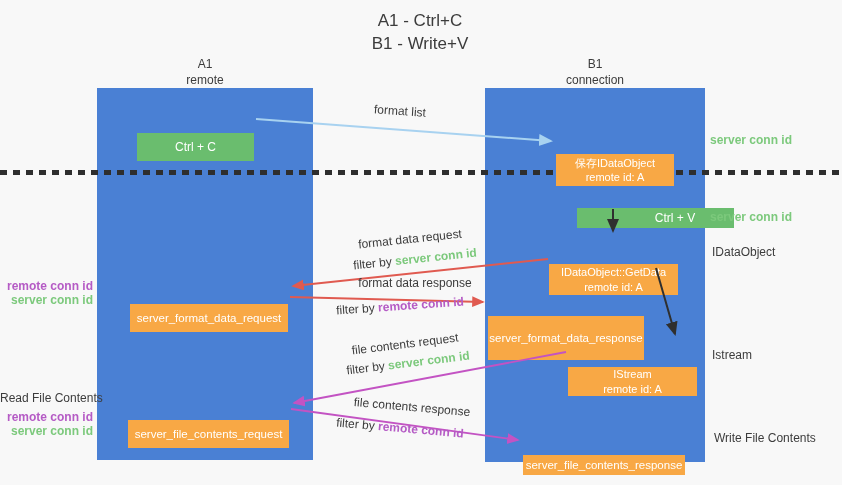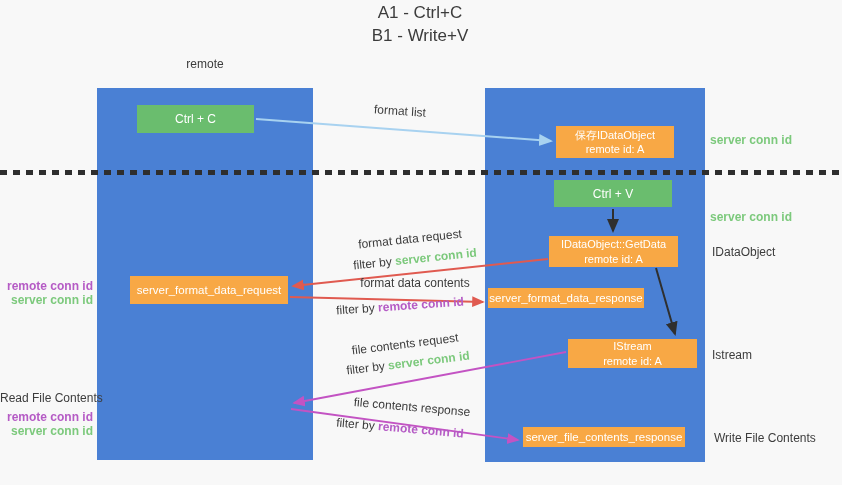--- a/index.html
+++ b/index.html
@@ -12,25 +12,25 @@
     --arrow-black:#2f2f2f;
     --label-green:#7cc97c;
     --label-purple:#b55bc5;
     --text-dark:#3c3c3c;
     --background:#f8f8f8;
   }
   html,body{margin:0;padding:0;}
   body{font-family:"Liberation Sans", sans-serif;background:#e9e9e9;}
   .canvas{position:relative;width:842px;height:485px;background:var(--background);overflow:hidden;}
   .abs{position:absolute;}
-  .title{left:300px;top:2px;width:240px;text-align:center;font-size:17px;line-height:1.35;color:var(--text-dark);}
+  .title{left:300px;top:10px;width:240px;text-align:center;font-size:17px;line-height:1.35;color:var(--text-dark);}
   .col-header{text-align:center;font-size:12px;line-height:1.35;color:var(--text-dark);}
   .lifeline{background:var(--lane-blue);}
   .node{display:flex;flex-direction:column;align-items:center;justify-content:center;
-        color:#fff;text-align:center;z-index:2;}
+        color:#fff;text-align:center;z-index:2;margin-top:28px;}
   .node.green{background:var(--node-green);font-size:12px;}
   .node.orange{background:var(--node-orange);font-size:11px;line-height:1.3;}
   .node.one-line{font-size:11.5px;}
   .arrow-layer{left:0;top:0;width:842px;height:485px;z-index:3;pointer-events:none;}
   .st-blue{stroke:var(--arrow-blue);stroke-width:2;}
   .st-black{stroke:var(--arrow-black);stroke-width:2;}
   .st-red{stroke:var(--arrow-red);stroke-width:1.8;}
   .st-mag{stroke:var(--arrow-magenta);stroke-width:1.8;}
   .mk-blue{fill:var(--arrow-blue);}
   .mk-black{fill:var(--arrow-black);}
@@ -51,59 +51,67 @@
 <body>
 
 <div class="canvas">
 
   <div class="abs title">
     <div>A1 - Ctrl+C</div>
     <div>B1 - Write+V</div>
   </div>
 
   <div class="abs col-header" style="left:97px;top:56px;width:216px;">
+    <div>A1</div>
     <div>remote</div>
+  </div>
+  <div class="abs col-header" style="left:485px;top:56px;width:220px;">
+    <div>B1</div>
+    <div>connection</div>
   </div>
 
   <div class="abs lifeline" style="left:97px;top:88px;width:216px;height:372px;z-index:1;"></div>
   <div class="abs lifeline" style="left:485px;top:88px;width:220px;height:374px;z-index:1;"></div>
 
   <div class="abs divider"></div>
 
   <div class="abs node green" style="left:137px;top:105px;width:117px;height:28px;">
     <span>Ctrl + C</span>
   </div>
 
   <div class="abs node orange" style="left:556px;top:126px;width:118px;height:32px;">
     <span>保存IDataObject</span>
     <span>remote id: A</span>
   </div>
 
-  <div class="abs node green" style="left:554px;top:180px;width:118px;height:27px;">
+  <div class="abs node green" style="left:577px;top:180px;width:118px;height:20px;padding-left:39px;">
     <span>Ctrl + V</span>
   </div>
 
   <div class="abs node orange" style="left:549px;top:236px;width:129px;height:31px;">
     <span>IDataObject::GetData</span>
     <span>remote id: A</span>
   </div>
 
   <div class="abs node orange one-line" style="left:130px;top:276px;width:158px;height:28px;">
     <span>server_format_data_request</span>
   </div>
 
-  <div class="abs node orange one-line" style="left:488px;top:288px;width:156px;height:20px;">
+  <div class="abs node orange one-line" style="left:488px;top:288px;width:156px;height:44px;">
     <span>server_format_data_response</span>
   </div>
 
   <div class="abs node orange" style="left:568px;top:339px;width:129px;height:29px;">
     <span>IStream</span>
     <span>remote id: A</span>
   </div>
 
+  <div class="abs node orange one-line" style="left:128px;top:392px;width:161px;height:28px;">
+    <span>server_file_contents_request</span>
+  </div>
 
   <div class="abs node orange one-line" style="left:523px;top:427px;width:162px;height:20px;">
     <span>server_file_contents_response</span>
   </div>
 
   <svg class="abs arrow-layer" viewBox="0 0 842 485" xmlns="http://www.w3.org/2000/svg">
     <defs>
       <marker id="mBlue" markerWidth="7" markerHeight="7" refX="6" refY="3" orient="auto">
           <path class="mk-blue" d="M0,0 L7,3 L0,6 Z"></path>
         </marker>
@@ -126,21 +134,21 @@
     <line class="st-mag" x1="291" y1="409" x2="518" y2="440" marker-end="url(#mMag)"></line>
   </svg>
 
   <div class="abs alabel" style="left:340px;top:104px;width:120px;transform:rotate(4deg);">format list</div>
 
   <div class="abs alabel" style="left:330px;top:232px;width:160px;transform:rotate(-6deg);">format data request</div>
   <div class="abs alabel" style="left:328px;top:252px;width:174px;transform:rotate(-6deg);">
     <span>filter by </span><span class="key-green">server conn id</span>
   </div>
 
-  <div class="abs alabel" style="left:335px;top:276px;width:160px;">format data contents</div>
+  <div class="abs alabel" style="left:335px;top:276px;width:160px;">format data response</div>
   <div class="abs alabel" style="left:318px;top:299px;width:164px;transform:rotate(-4deg);">
     <span>filter by </span><span class="key-purple">remote conn id</span>
   </div>
 
   <div class="abs alabel" style="left:325px;top:337px;width:160px;transform:rotate(-7deg);">file contents request</div>
   <div class="abs alabel" style="left:321px;top:356px;width:174px;transform:rotate(-7deg);">
     <span>filter by </span><span class="key-green">server conn id</span>
   </div>
 
   <div class="abs alabel" style="left:332px;top:400px;width:160px;transform:rotate(5deg);">file contents response</div>

